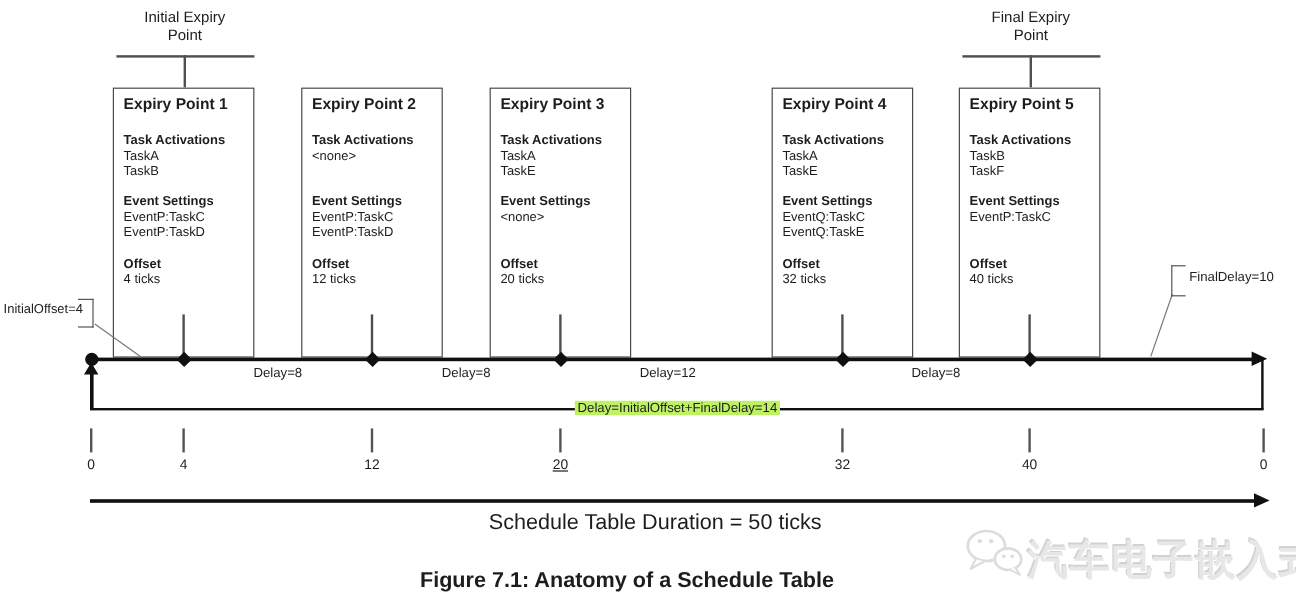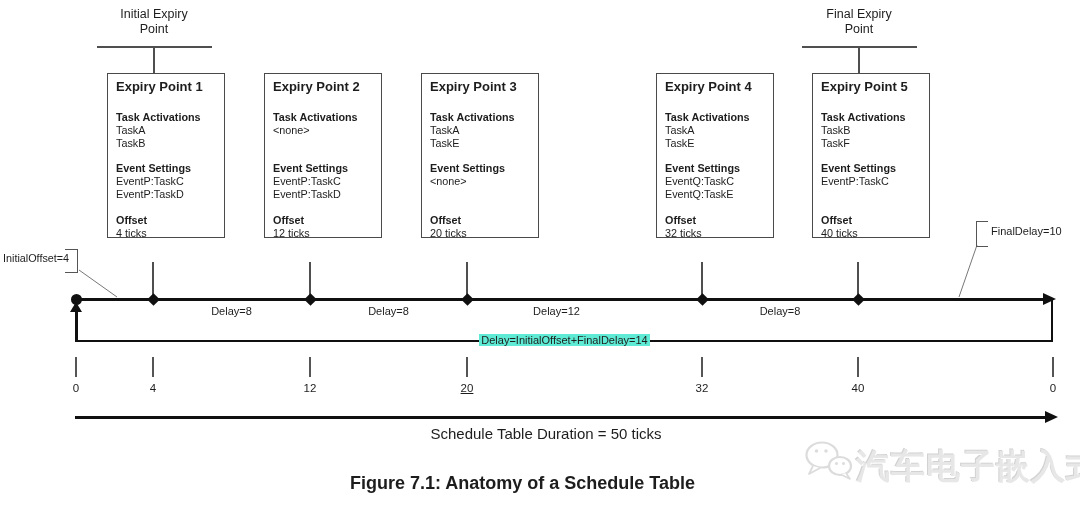--- a/index.html
+++ b/index.html
@@ -1,39 +1,39 @@
 <!DOCTYPE html>
 <html><head>
 <meta charset="utf-8">
 <style>
   html,body{margin:0;padding:0;background:#fff;}
   .stage{position:relative;width:1080px;height:506px;background:#ffffff;overflow:hidden;
          font-family:"Liberation Sans","DejaVu Sans",sans-serif;color:#1d1d1d;}
   .hline{position:absolute;height:1.5px;background:#4f4f4f;}
   .vline{position:absolute;width:1.5px;background:#4f4f4f;}
   .callout-text{position:absolute;font-size:12.5px;line-height:15px;text-align:center;width:140px;}
-  .ep-box{position:absolute;top:73px;width:118px;height:165px;border:1.5px solid #4a4a4a;background:#fff;box-sizing:border-box;margin-left:13px;}
+  .ep-box{position:absolute;top:73px;width:118px;height:225px;border:1.5px solid #4a4a4a;background:#fff;box-sizing:border-box;}
   .ep-title{position:absolute;top:5px;left:8px;font-size:13px;font-weight:bold;white-space:nowrap;}
   .ep-sec{position:absolute;left:8px;font-size:10.8px;line-height:13.2px;white-space:nowrap;}
   .ep-sec b{display:block;}
   .timeline-line{position:absolute;left:75px;top:297.5px;width:972px;height:3px;background:#101010;}
   .arrow-right{position:absolute;width:0;height:0;border-top:6px solid transparent;border-bottom:6px solid transparent;border-left:13px solid #101010;}
   .arrow-up{position:absolute;width:0;height:0;border-left:6px solid transparent;border-right:6px solid transparent;border-bottom:10px solid #101010;}
   .start-dot{position:absolute;left:70.5px;top:294px;width:11px;height:11px;border-radius:50%;background:#101010;}
   .diamond{position:absolute;top:294.5px;width:9px;height:9px;background:#101010;transform:rotate(45deg);}
   .delay-label{position:absolute;top:305px;font-size:11px;text-align:center;}
   .wrap-h{position:absolute;left:75px;top:339.5px;width:978px;height:2.5px;background:#101010;}
   .wrap-vr{position:absolute;left:1050.5px;top:300px;width:2.5px;height:41px;background:#101010;}
   .wrap-vl{position:absolute;left:75px;top:311px;width:2.5px;height:30px;background:#101010;}
   .wrap-text{position:absolute;left:76px;top:334px;width:977px;text-align:center;font-size:11px;}
-  .wrap-text span{background:#5eead4;padding:0 2px;}
+  .wrap-text span{background:#bef264;padding:0 2px;}
   .tick-line{position:absolute;top:357px;width:1.2px;height:20px;background:#555;}
   .tick-label{position:absolute;top:382px;width:40px;text-align:center;font-size:11.5px;}
   .duration-line{position:absolute;left:75px;top:415.5px;width:970px;height:3px;background:#101010;}
-  .duration-label{position:absolute;left:76px;top:425px;width:940px;text-align:center;font-size:15px;}
+  .duration-label{position:absolute;left:76px;top:425px;width:940px;text-align:center;font-size:18px;}
   .caption{position:absolute;left:0;top:473px;width:1045px;text-align:center;font-size:18px;font-weight:bold;}
   .callout-small{position:absolute;font-size:10.8px;white-space:nowrap;}
   .bracket-right{position:absolute;border-top:1.2px solid #555;border-right:1.2px solid #555;border-bottom:1.2px solid #555;}
   .bracket-left{position:absolute;border-top:1.2px solid #555;border-left:1.2px solid #555;border-bottom:1.2px solid #555;}
   .leaders{position:absolute;left:0;top:0;pointer-events:none;}
   .wm-brand{position:absolute;left:856px;top:444px;font-size:34px;font-weight:bold;letter-spacing:1px;
             color:#e7e7e7;text-shadow:1px 1px 0 #ffffff,-1px -1px 0 #d2d2d2;white-space:nowrap;}
   .wm-credit{position:absolute;left:941px;top:479px;font-size:15px;color:#ababab;white-space:nowrap;}
   .wm-logo{position:absolute;left:803px;top:440px;}
 </style>

